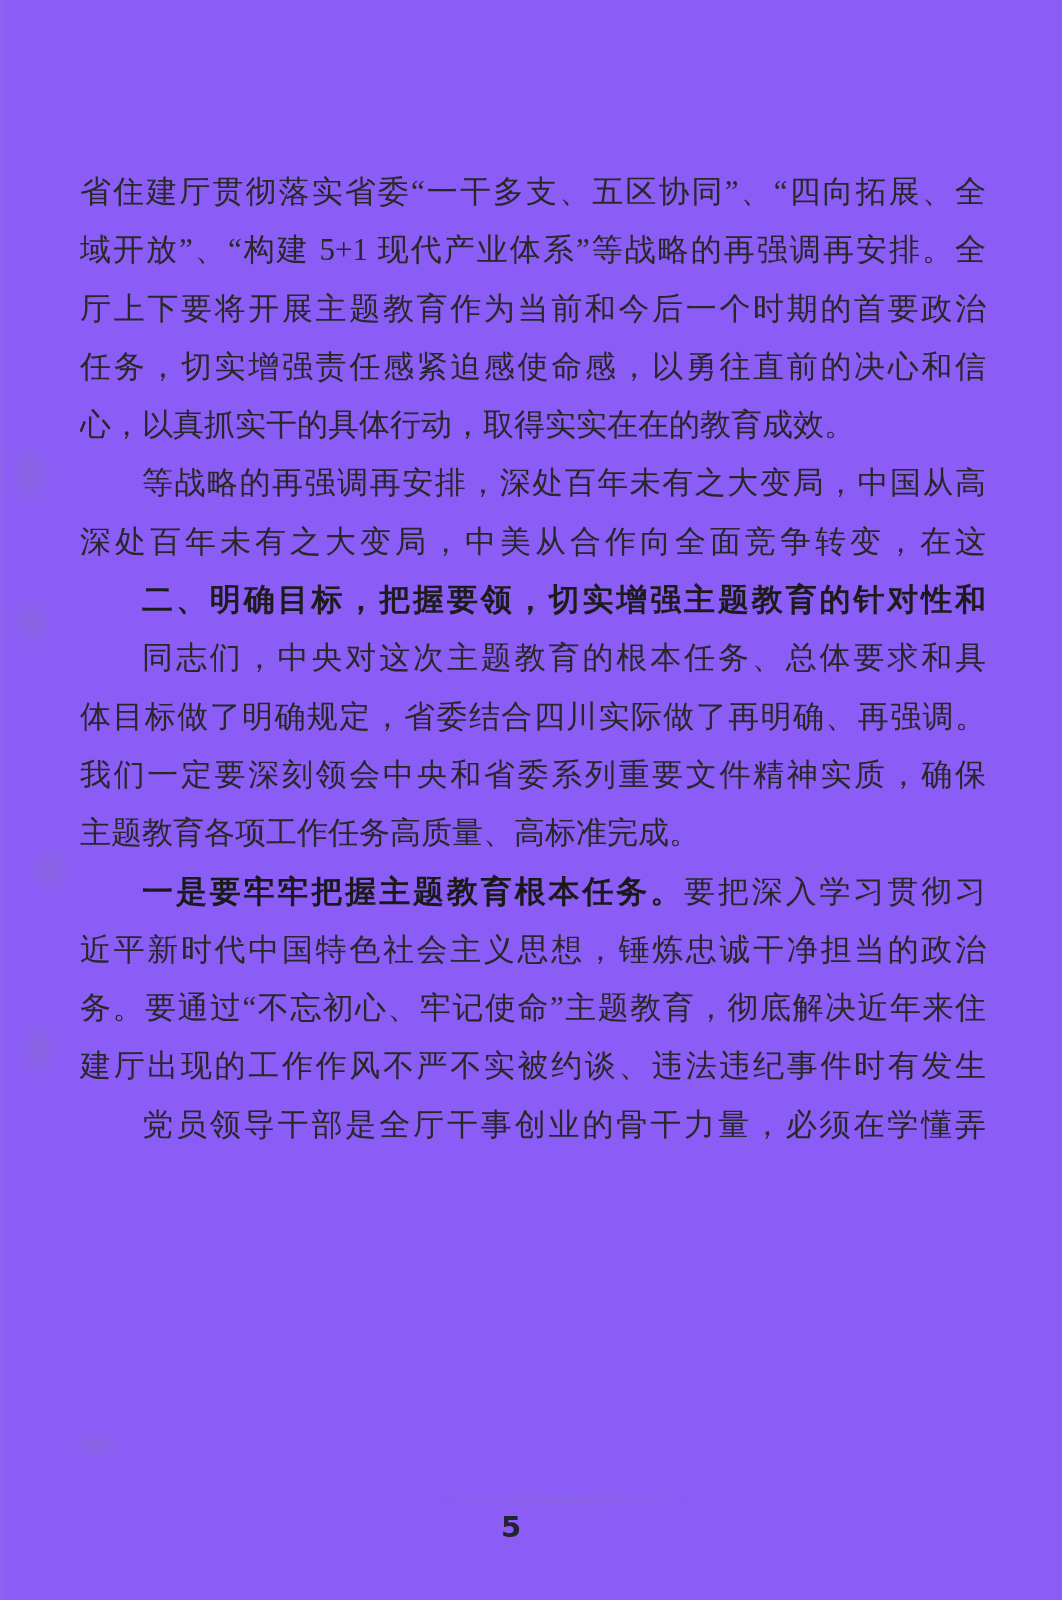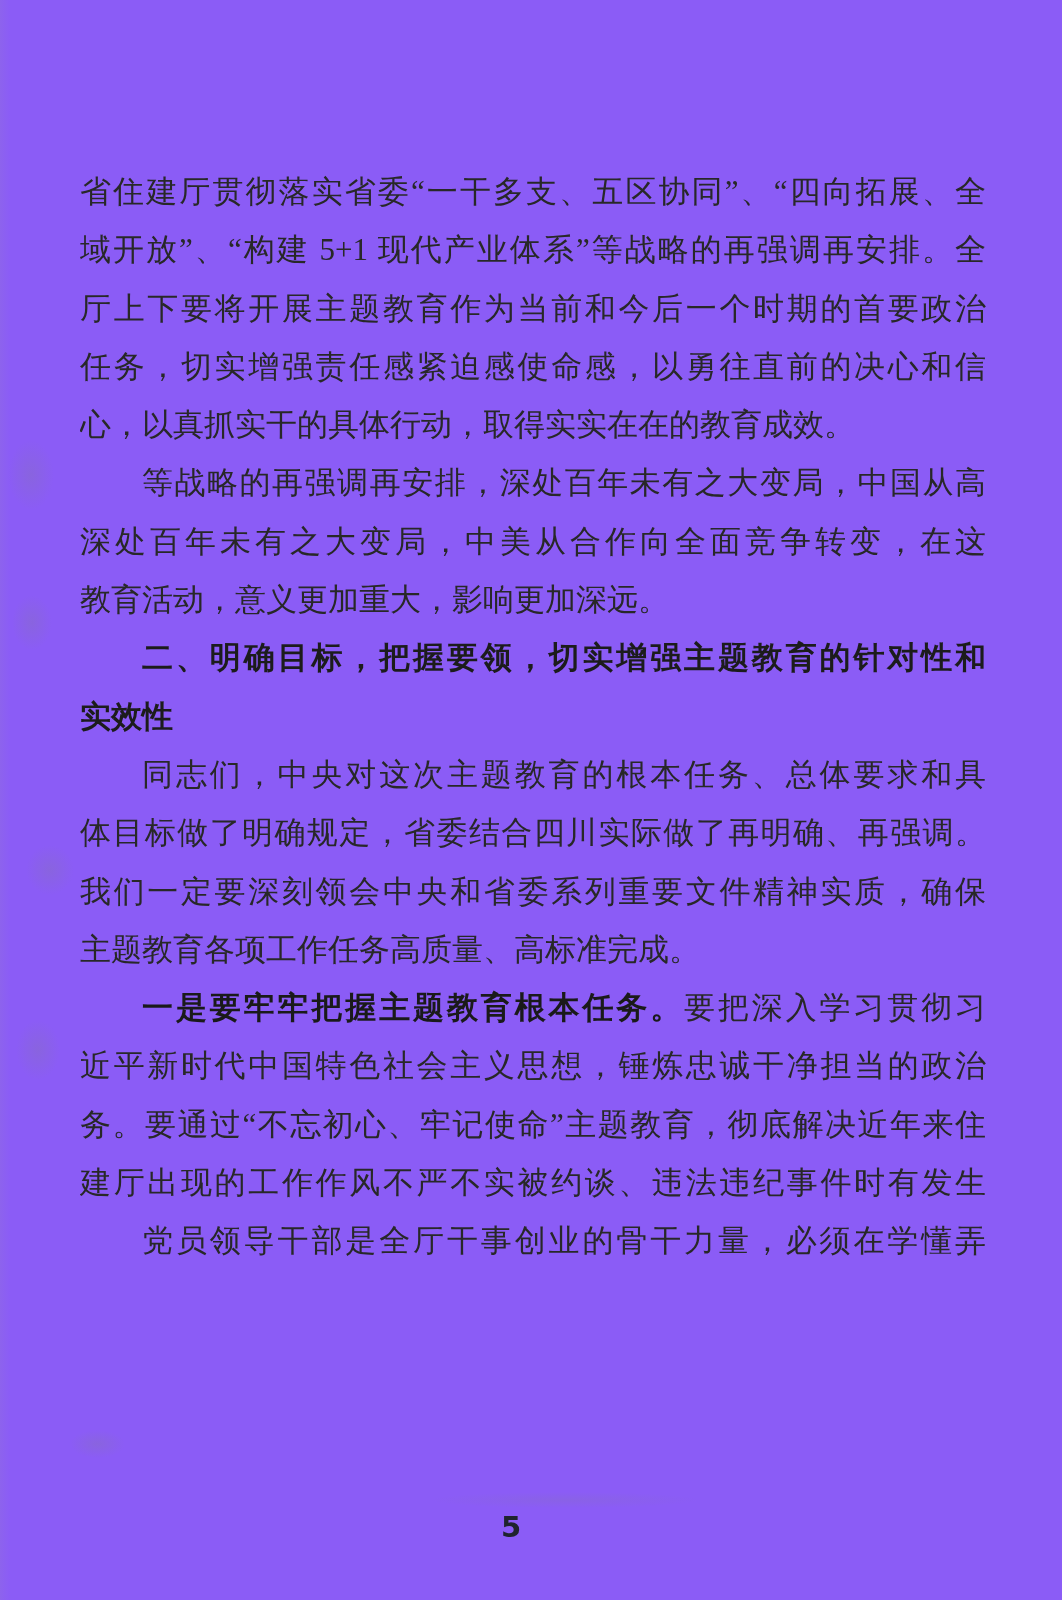--- a/index.html
+++ b/index.html
@@ -79,23 +79,21 @@
   <div class="artifact" style="left:430px; top:1492px; width:270px; height:16px; opacity:.7;"></div>
 
   <div class="textblock">
     <div class="line j">省住建厅贯彻落实省委“一干多支、五区协同”、“四向拓展、全</div>
     <div class="line j">域开放”、“构建 5+1 现代产业体系”等战略的再强调再安排。全</div>
     <div class="line j">厅上下要将开展主题教育作为当前和今后一个时期的首要政治</div>
     <div class="line j">任务，切实增强责任感紧迫感使命感，以勇往直前的决心和信</div>
     <div class="line e">心，以真抓实干的具体行动，取得实实在在的教育成效。</div>
     <div class="line j ind">等战略的再强调再安排，深处百年未有之大变局，中国从高</div>
     <div class="line j">深处百年未有之大变局，中美从合作向全面竞争转变，在这</div>
-    <div class="line e">教育活动，意义更加重大，影响更加深远。</div>
     <div class="line j ind heading">二、明确目标，把握要领，切实增强主题教育的针对性和</div>
-    <div class="line e heading">实效性</div>
     <div class="line j ind">同志们，中央对这次主题教育的根本任务、总体要求和具</div>
     <div class="line j">体目标做了明确规定，省委结合四川实际做了再明确、再强调。</div>
     <div class="line j">我们一定要深刻领会中央和省委系列重要文件精神实质，确保</div>
     <div class="line e">主题教育各项工作任务高质量、高标准完成。</div>
     <div class="line j ind"><span class="b">一是要牢牢把握主题教育根本任务。</span><span>要把深入学习贯彻习</span></div>
     <div class="line j">近平新时代中国特色社会主义思想，锤炼忠诚干净担当的政治</div>
     <div class="line j">务。要通过“不忘初心、牢记使命”主题教育，彻底解决近年来住</div>
     <div class="line j">建厅出现的工作作风不严不实被约谈、违法违纪事件时有发生</div>
     <div class="line j ind">党员领导干部是全厅干事创业的骨干力量，必须在学懂弄</div>
   </div>

